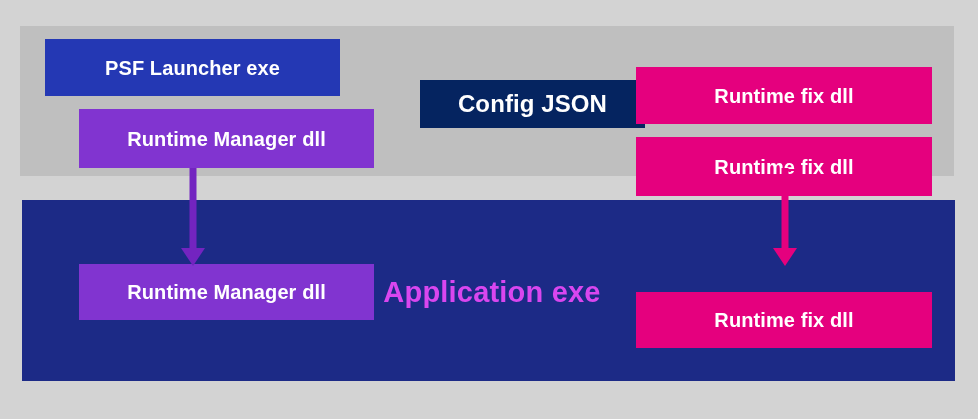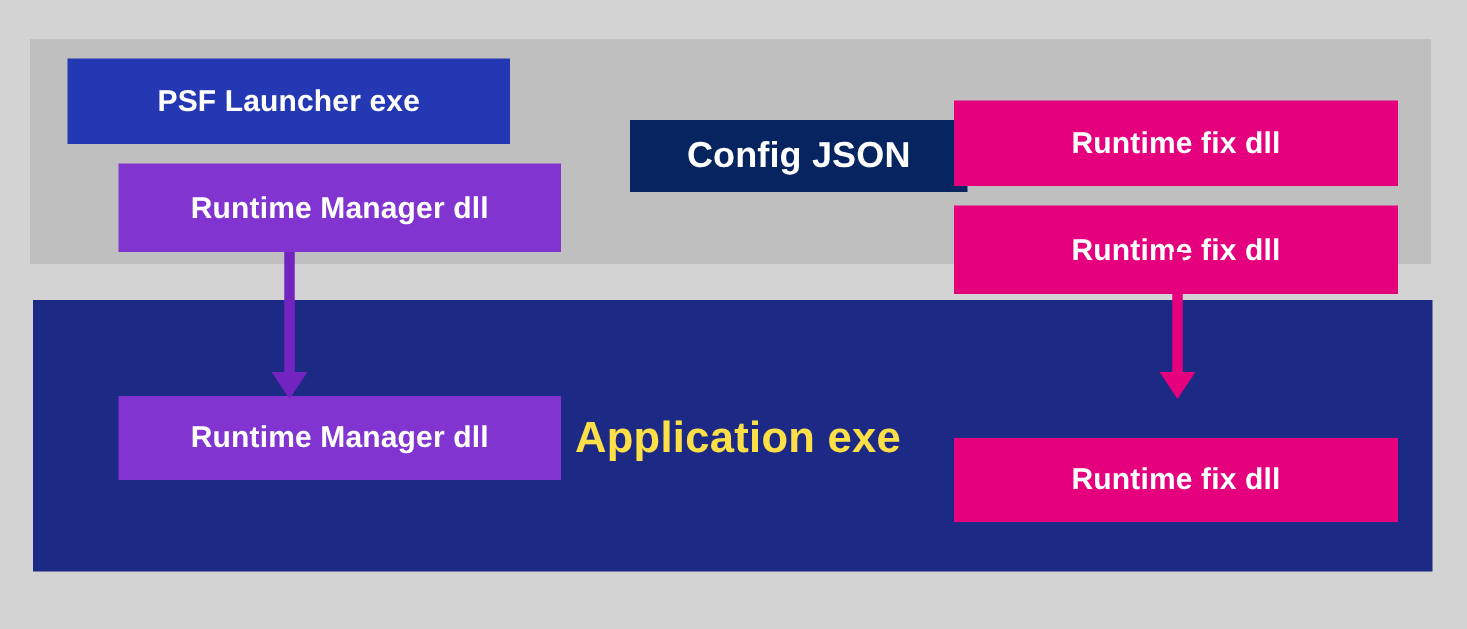--- a/index.html
+++ b/index.html
@@ -87,21 +87,21 @@
   }
   .app-label {
     position: absolute;
     left: 330px;
     top: 64px;
     width: 280px;
     height: 56px;
     display: flex;
     align-items: center;
     justify-content: center;
-    color: #fde047;
+    color: #d946ef;
     font-size: 29px;
     font-weight: 700;
     letter-spacing: 0.2px;
   }
 
   
   .arrow-layer {
     position: absolute;
     left: 0; top: 0;
     width: 978px; height: 419px;

